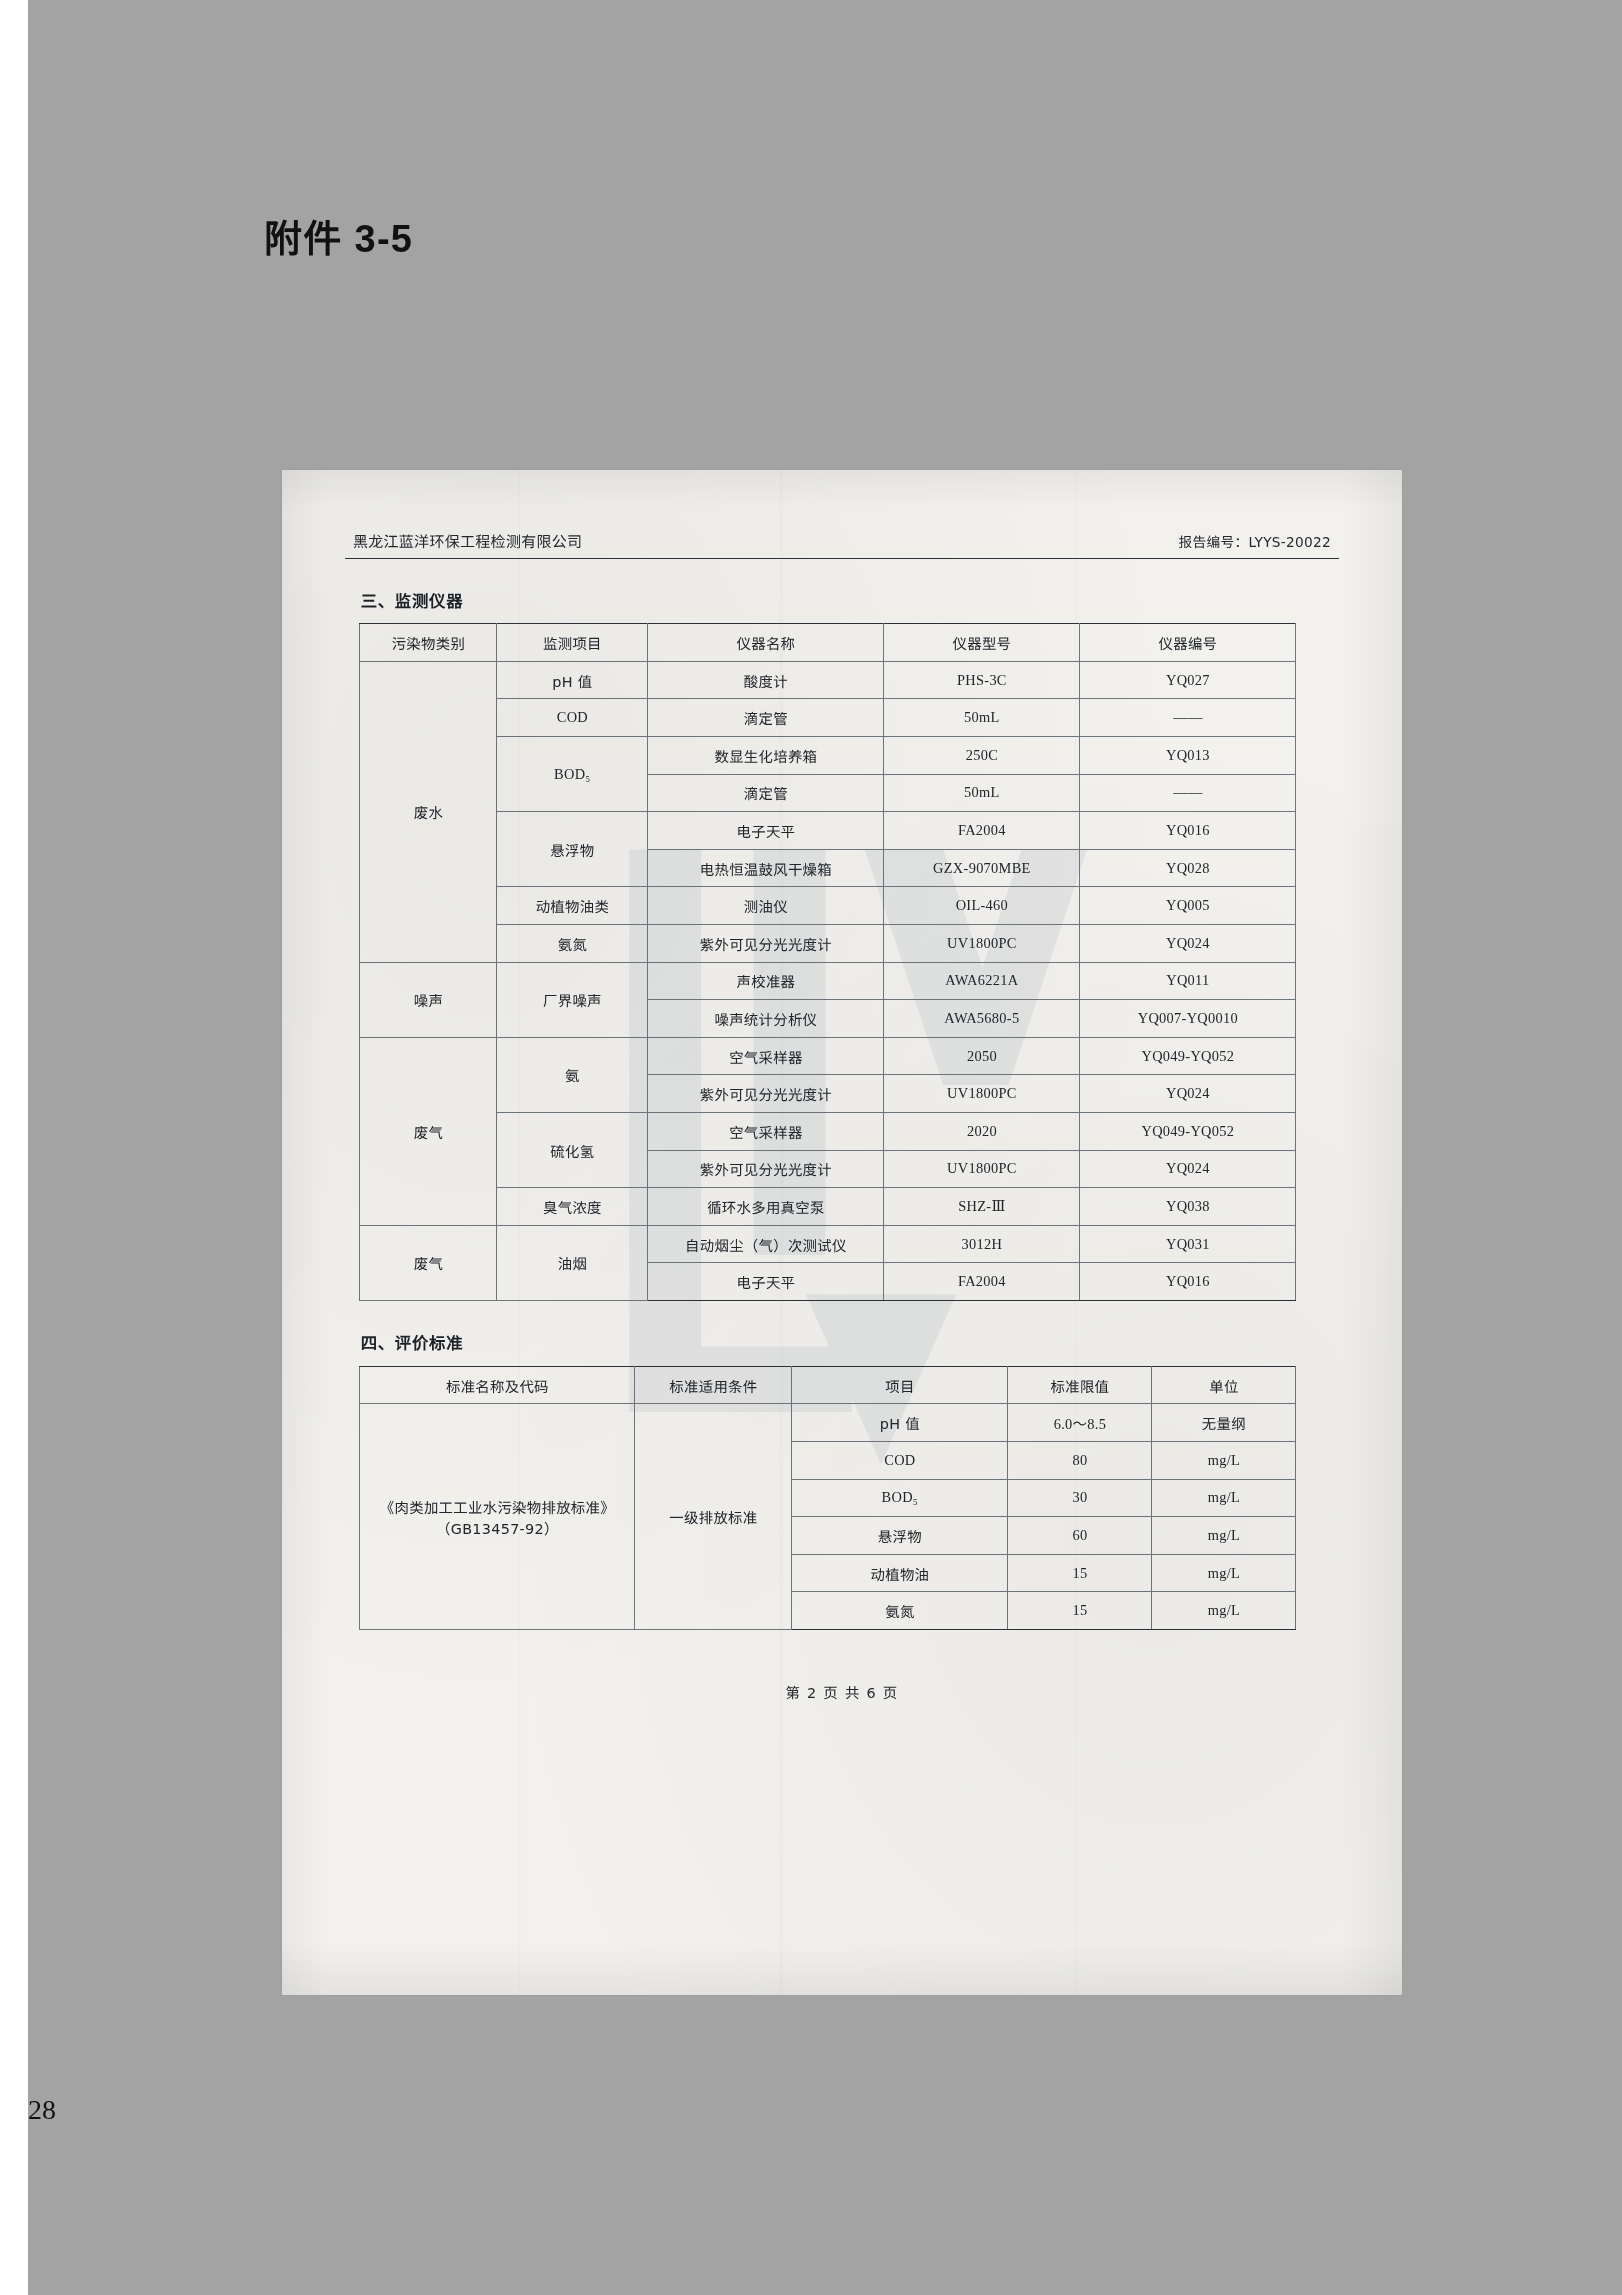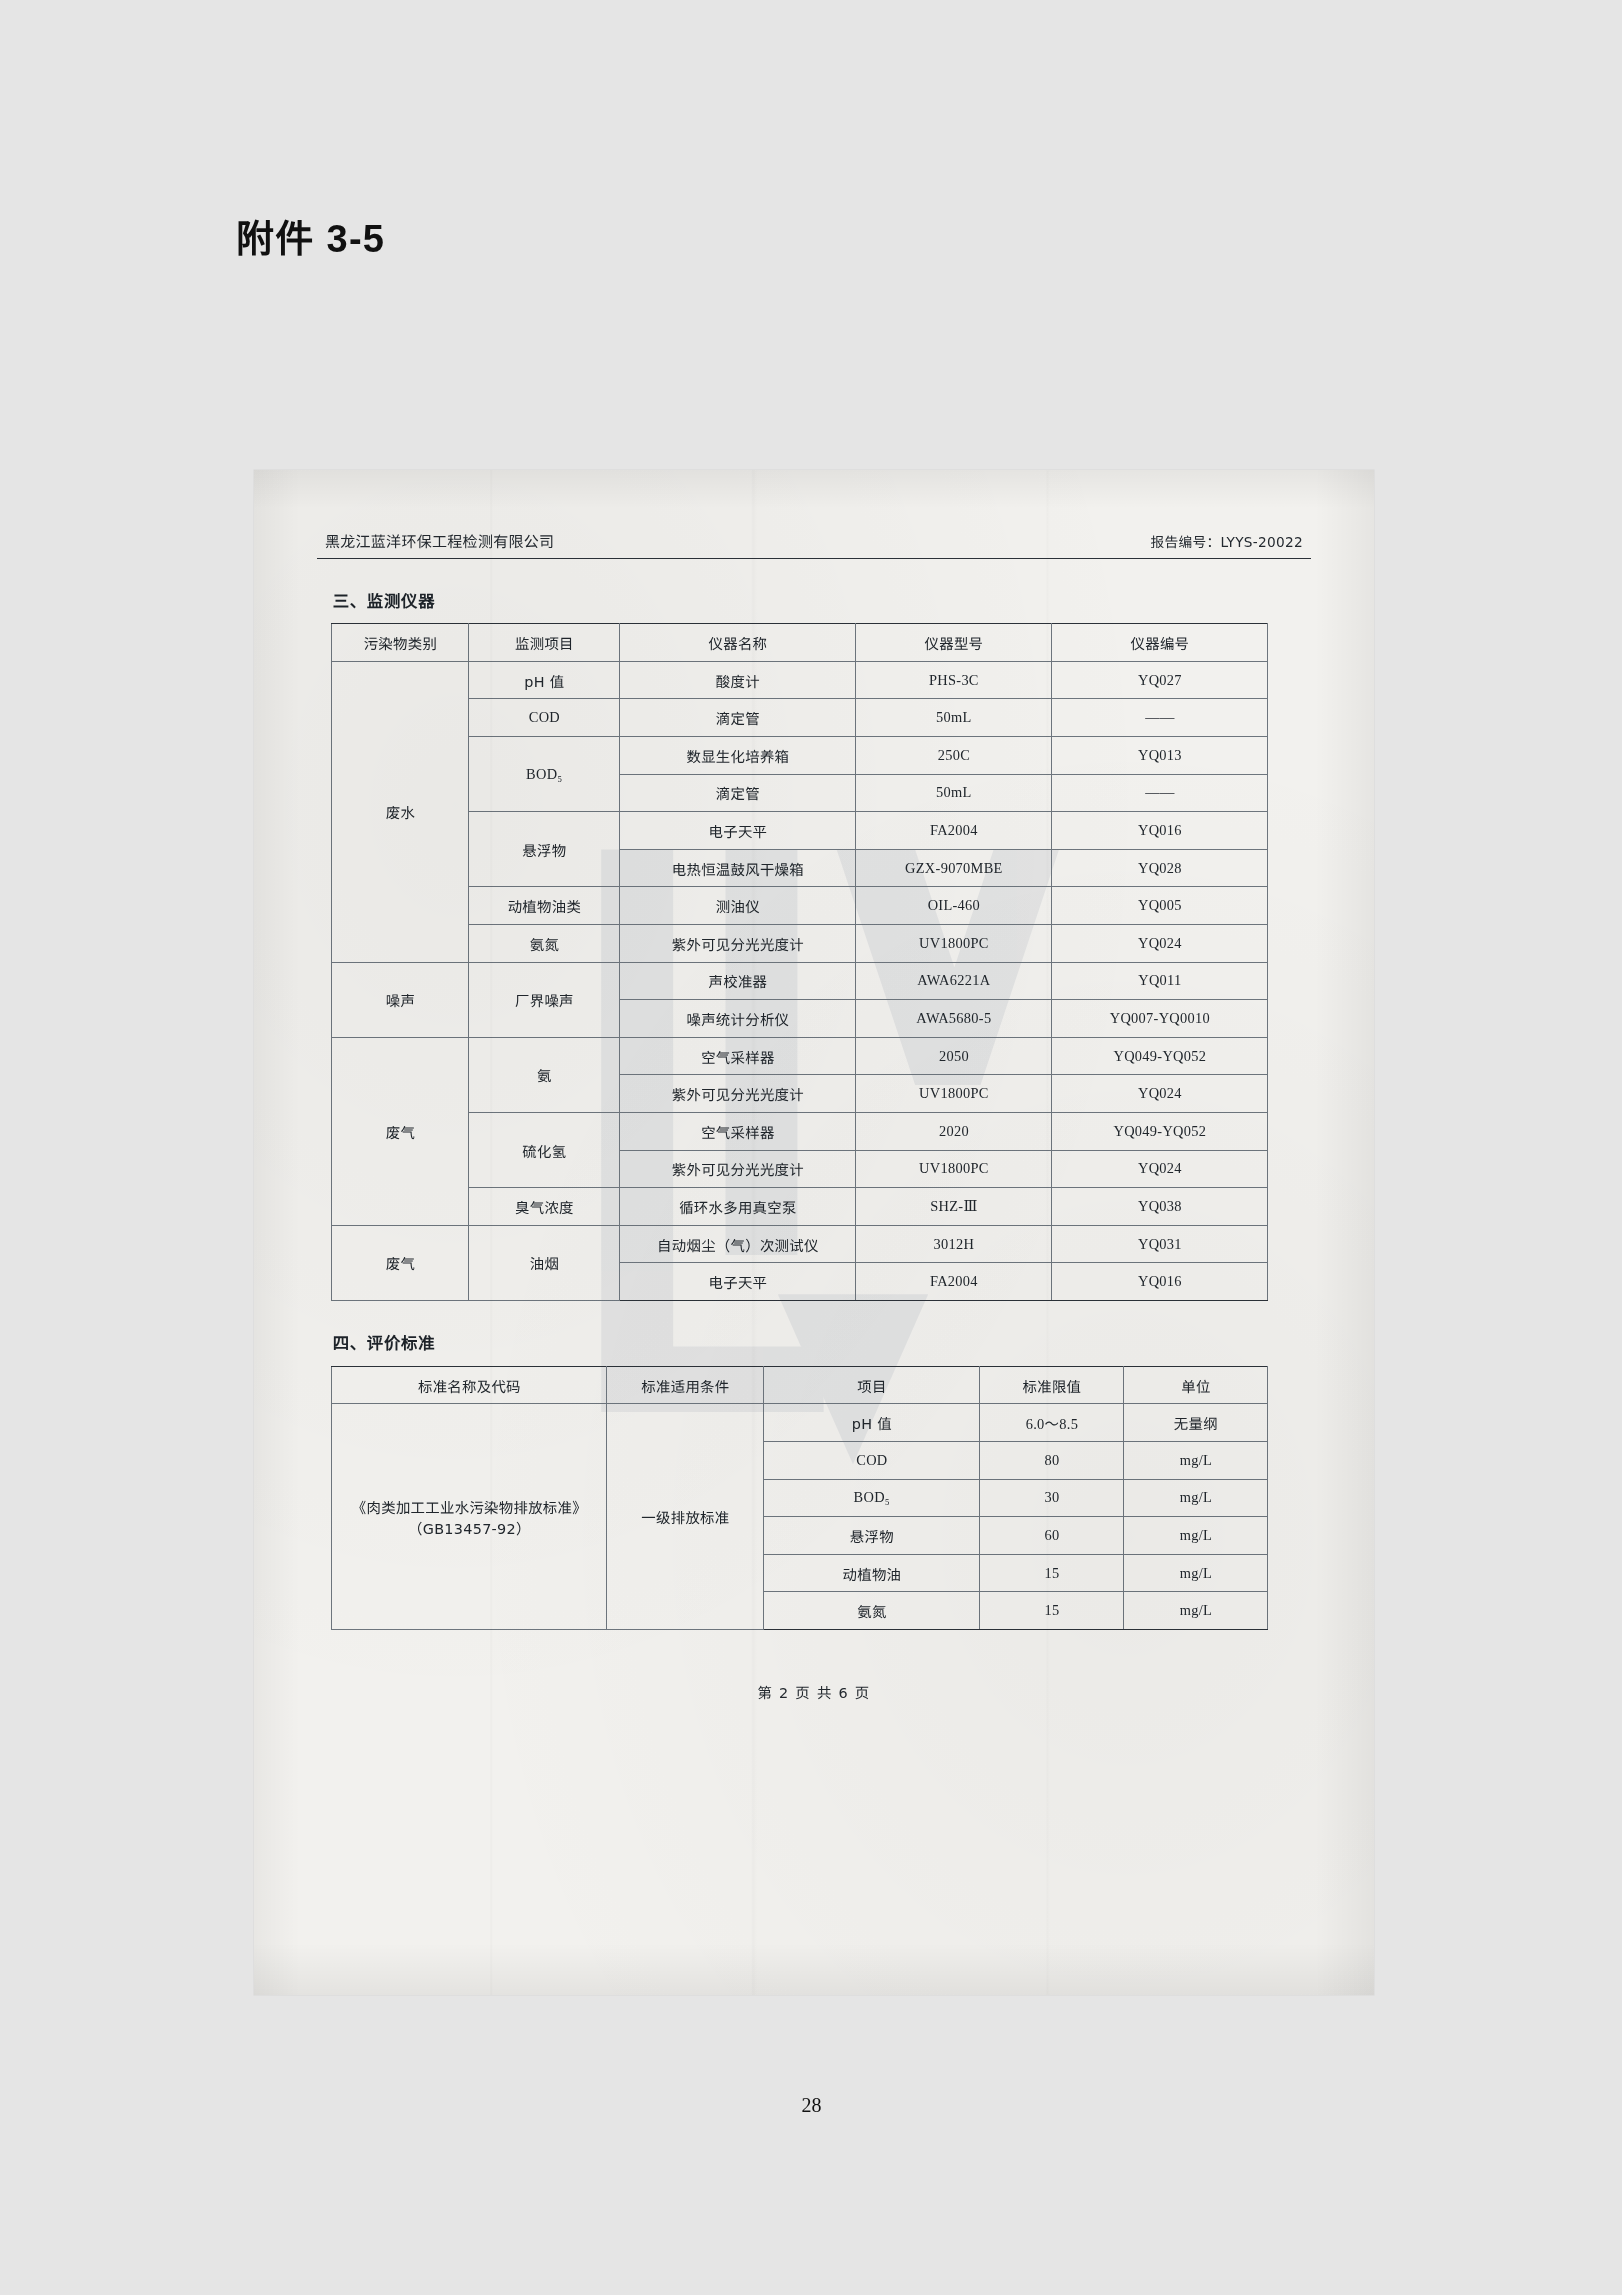--- a/index.html
+++ b/index.html
@@ -13,21 +13,22 @@
     position: relative;
     font-family: "Liberation Serif", "DejaVu Serif", serif;
     color: #1a1a1a;
     overflow: hidden;
   }
 
   
   .page {
     position: absolute;
     inset: 0;
-    background: #e5e5e5;
+    background: #a3a3a3;
+    margin-left: 28px;
   }
 
   
   .attachment-label {
     position: absolute;
     left: 236px;
     top: 208px;
     font-family: "Liberation Sans", "DejaVu Sans", sans-serif;
     font-weight: bold;
     font-size: 38px;
@@ -164,22 +165,21 @@
     font-size: 14.4px;
     color: #23292f;
     letter-spacing: 1.3px;
   }
 
   .page-number {
     position: absolute;
     left: 0;
     right: 0;
     top: 2094px;
-    text-align: center;
-    font-size: 20px;
+    font-size: 28px;
     font-family: "Liberation Serif", "DejaVu Serif", serif;
     color: #121212;
   }
 </style>
 </head>
 <body>
 
 <div class="page">
 
   <div class="attachment-label">附件 3-5</div>

